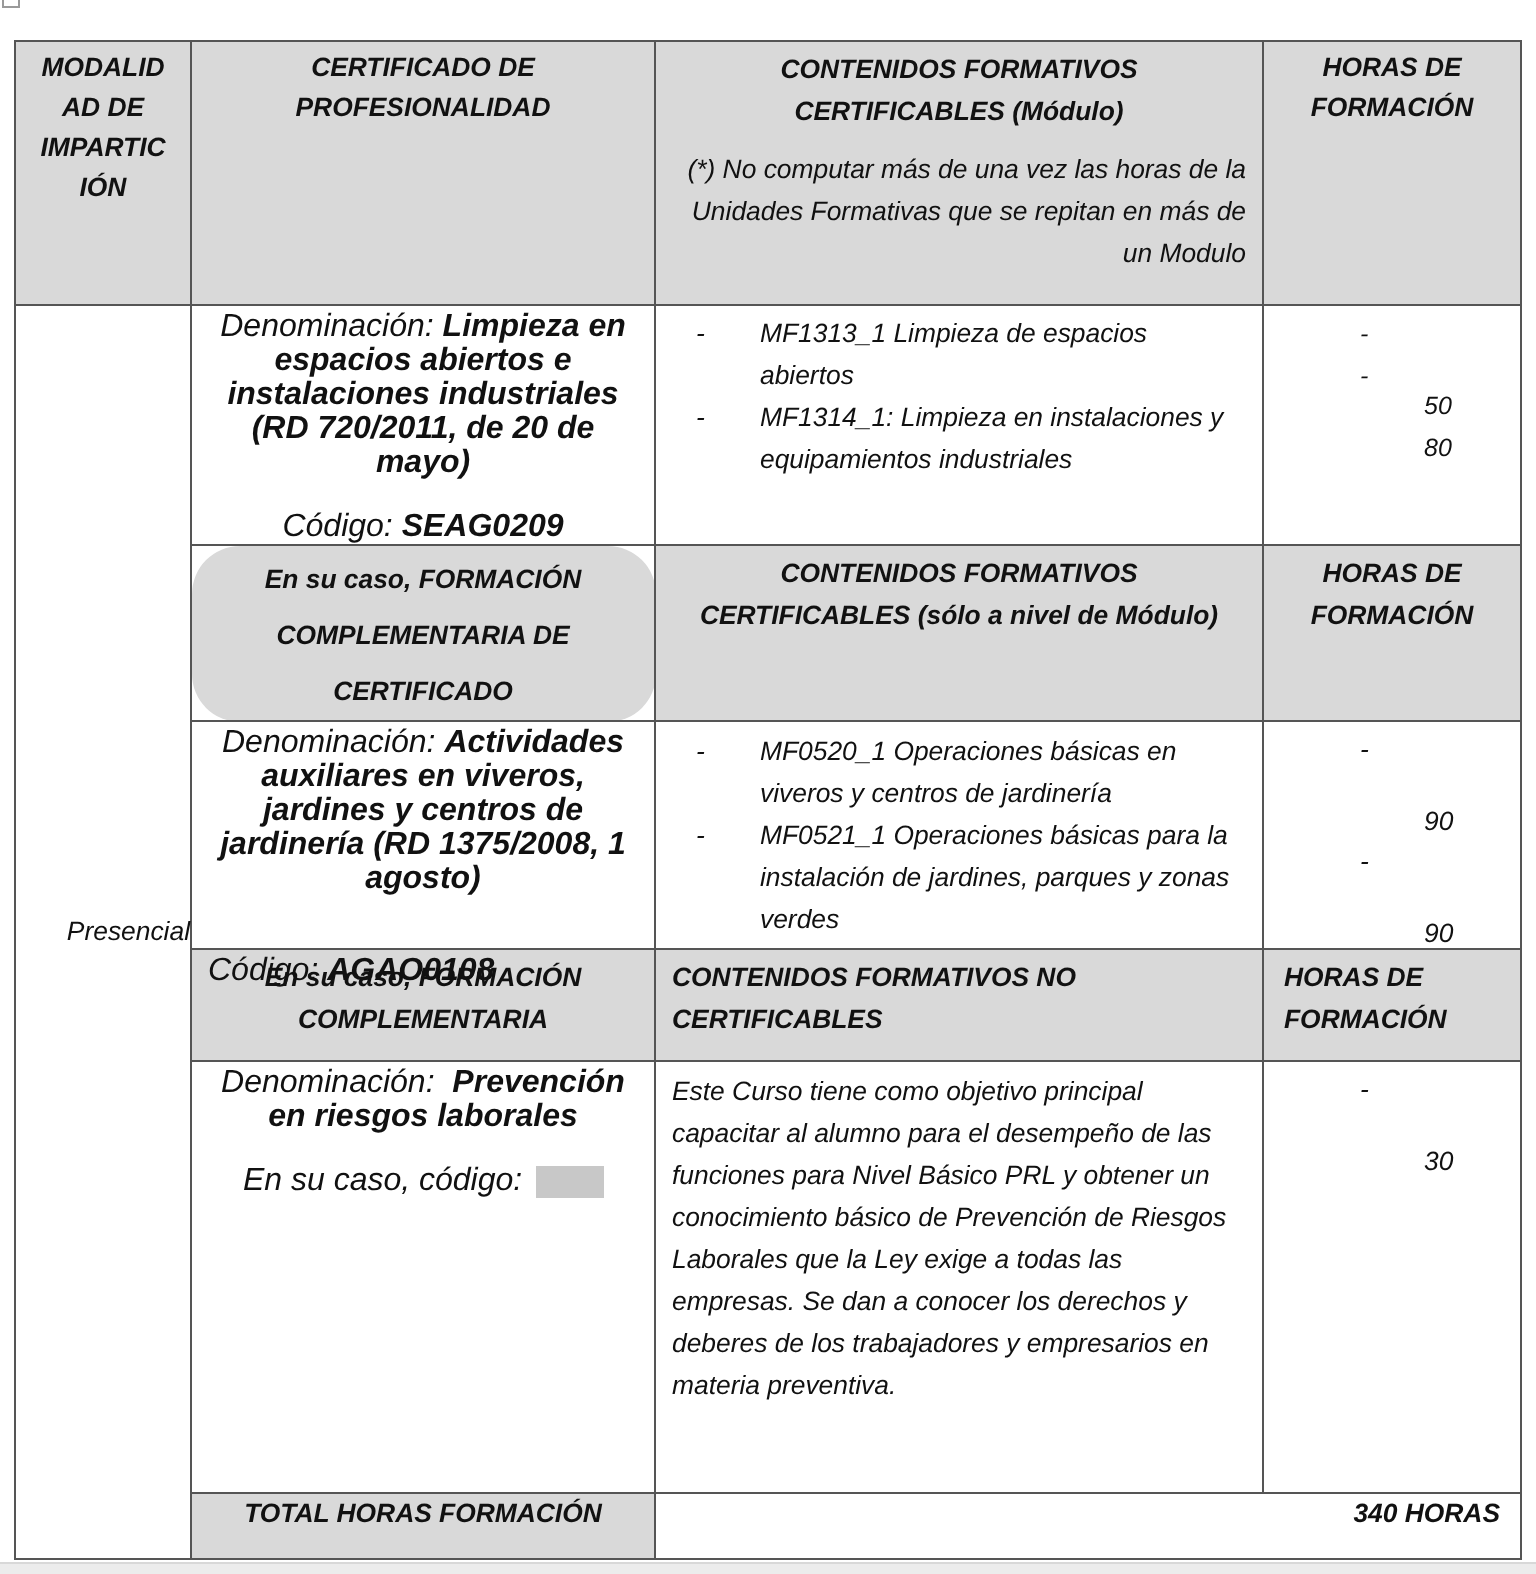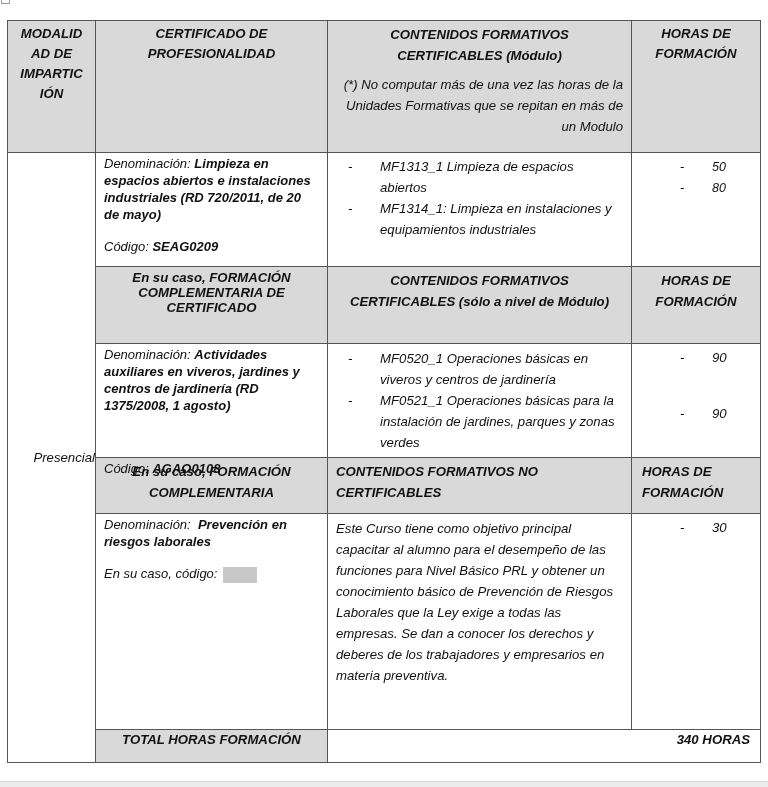--- a/index.html
+++ b/index.html
@@ -13,22 +13,22 @@
   .hdr { font-weight:bold; text-align:center; }
   .pad { padding:3px 8px 0 8px !important; }
   .note { font-weight:normal; margin-top:8px; text-align:right; }
   .b { font-weight:bold; }
   .dash-list { list-style:none; margin:0; padding:0; }
   .dash-list li { position:relative; padding-left:44px; }
   .dash-list li .dash { position:absolute; left:12px; top:0; }
   .hours-list { list-style:none; margin:0; padding:0; }
   .hours-list li { position:relative; height:21px; }
   .hours-list .dash { position:absolute; left:40px; }
-  .hours-list .val { position:absolute; left:72px; }
-  .line { line-height:17px; font-size:13px; }
+  .hours-list .val { position:absolute; left:72px;margin-top:36px; }
+  .line { line-height:17px; font-size:16px;text-align:center; }
   .redacted { display:inline-block; width:34px; height:16px; background:#c8c8c8; vertical-align:middle; margin-left:2px; }
   .total-cell { text-align:right; font-weight:bold; padding:3px 10px 0 0 !important; }
 </style>
 </head>
 <body>
 
 <div class="corner-mark"></div>
 
 <table class="doc">
   <colgroup>
@@ -82,21 +82,21 @@
             </li>
         <li>
               <span class="dash">-</span>
               <span class="val">80</span>
             </li>
       </ul>
     </td>
   </tr>
 
   <tr style="height:77px">
-    <td class="gray hdr pad" style="line-height:15px; padding-left:24px !important; padding-right:24px !important;">En su caso, FORMACIÓN COMPLEMENTARIA DE CERTIFICADO</td>
+    <td class="gray hdr pad" style="line-height:28px; padding-left:24px !important; padding-right:24px !important;border-radius:24px;">En su caso, FORMACIÓN COMPLEMENTARIA DE CERTIFICADO</td>
     <td class="gray hdr pad" style="line-height:21px;font-style:italic;">CONTENIDOS FORMATIVOS CERTIFICABLES (sólo a nivel de Módulo)</td>
     <td class="gray hdr pad" style="line-height:21px; padding-left:18px !important; padding-right:18px !important;">HORAS DE FORMACIÓN</td>
   </tr>
 
   <tr style="height:114px">
     <td class="pad" style="padding-top:2px !important; position:relative;">
       <div class="line">
         <span>Denominación:</span>
         <span class="b">Actividades auxiliares en viveros, jardines y centros de jardinería (RD 1375/2008, 1 agosto)</span>
       </div>

